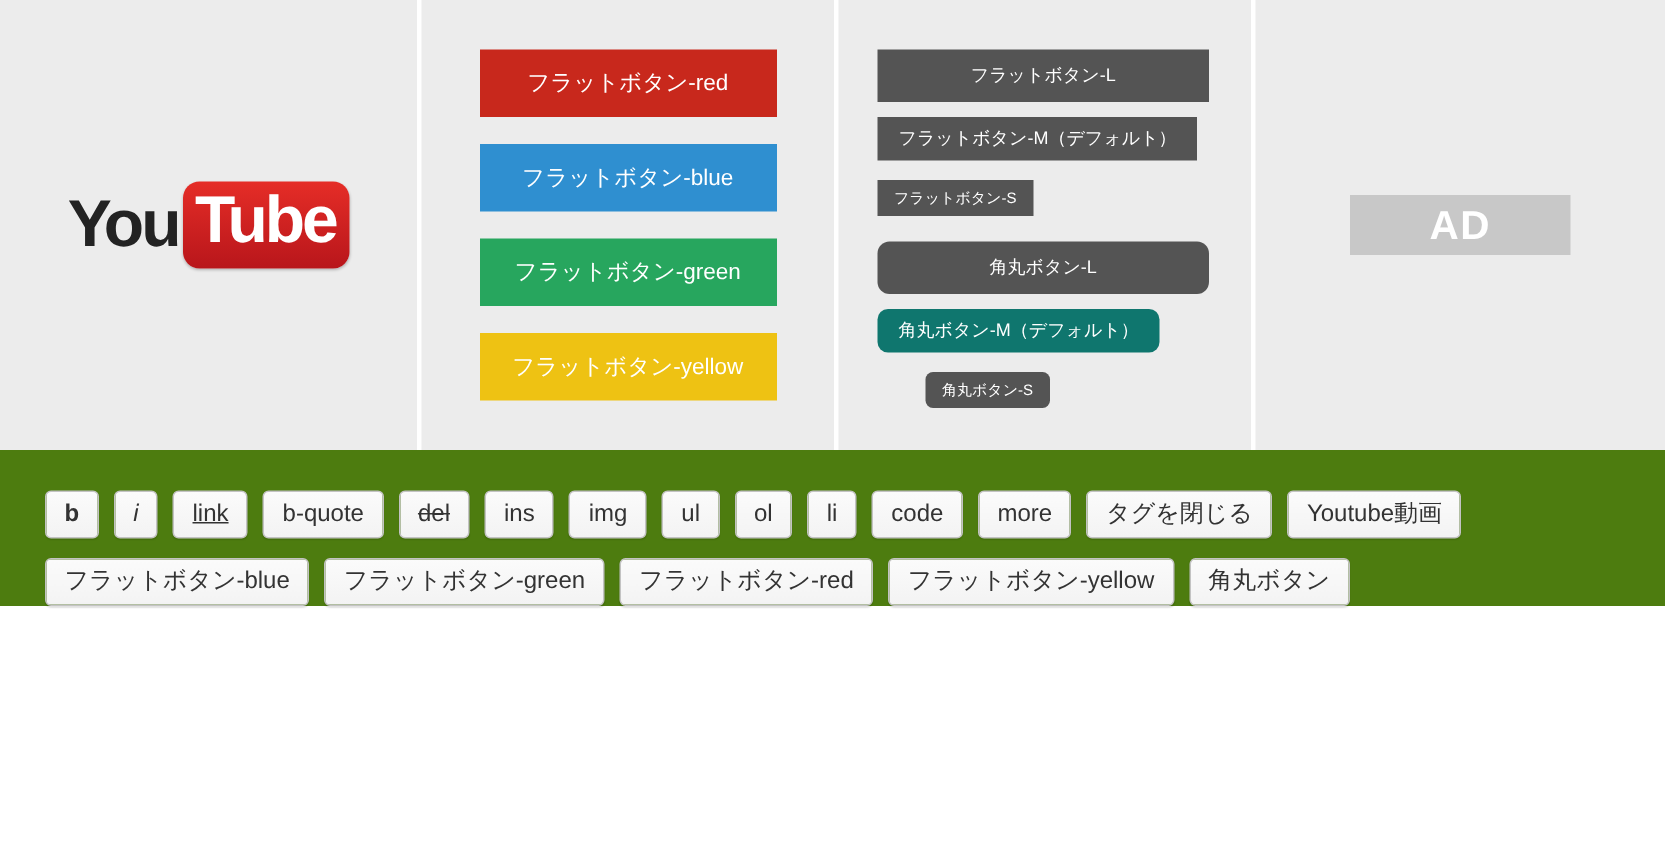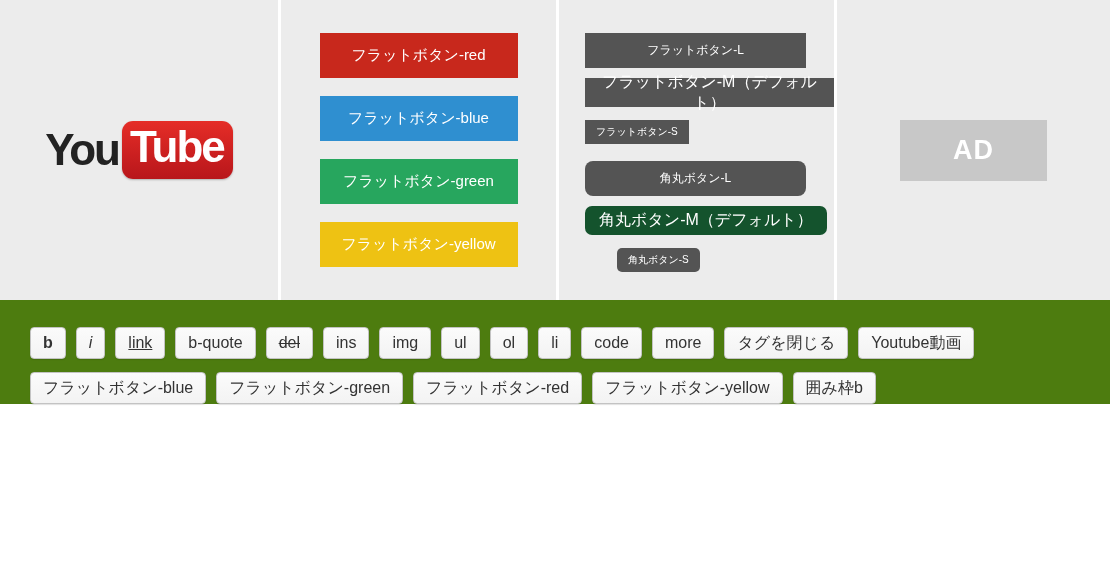--- a/index.html
+++ b/index.html
@@ -25,30 +25,30 @@
 
   
   .flat-color-btn { width:198px; height:45px; border:none; color:#fff; font-size:15px;
                     font-family:inherit; display:flex; align-items:center; justify-content:center;
                     cursor:pointer; }
 
   
   .size-btn { display:flex; align-items:center; justify-content:center; border:none;
               color:#fff; font-family:inherit; cursor:pointer; }
   .size-btn.size-L { width:221px; height:35px; font-size:12px; margin-bottom:10px; }
-  .size-btn.size-M { height:29px; font-size:16px; margin-bottom:13px; padding:0 14px; }
+  .size-btn.size-M { height:29px; font-size:12px; margin-bottom:13px; padding:0 14px; }
   .size-btn.size-S { height:24px; font-size:10px; margin-bottom:17px; padding:0 11px; }
   .size-btn.shape-flat { border-radius:0; }
   .size-btn.shape-rounded.size-L { border-radius:8px; }
   .size-btn.shape-rounded.size-M { border-radius:7px; }
   .size-btn.shape-rounded.size-S { border-radius:5px; }
   .size-btn:last-child { margin-bottom:0; }
 
   
-  .ad-box { width:147px; height:61px; background:#c8c8c8; color:#fff; font-weight:bold;
+  .ad-box { width:147px; height:40px; background:#c8c8c8; color:#fff; font-weight:bold;
             font-size:27px; letter-spacing:1px; display:flex; align-items:center; justify-content:center; }
 
   
   .quicktags { padding:27px 0 0 30px; background:#4d7c0f; }
   .qt-row { margin-bottom:13px; white-space:nowrap; }
   .qt-btn { display:inline-block; margin-right:10px; padding:3px 12px 4px;
             font-size:16px; line-height:23px; color:#333; font-family:inherit;
             background:linear-gradient(#fbfbfb,#f3f3f3); border:1px solid #c3c3c3;
             border-radius:4px; box-shadow:0 1px 1px rgba(0,0,0,.12); cursor:pointer; }
   .fmt-bold { font-weight:bold; }
@@ -75,30 +75,30 @@
         <button class="flat-color-btn" style="background: rgb(47, 143, 208);">フラットボタン-blue</button>
         <button class="flat-color-btn" style="background: rgb(39, 166, 94);">フラットボタン-green</button>
         <button class="flat-color-btn" style="background: rgb(238, 194, 19);">フラットボタン-yellow</button>
       </div>
 
     <div class="panel panel-sizes">
         <button class="size-btn size-L shape-flat" style="background: rgb(84, 84, 84);">フラットボタン-L</button>
         <button class="size-btn size-M shape-flat" style="background: rgb(84, 84, 84);">フラットボタン-M（デフォルト）</button>
         <button class="size-btn size-S shape-flat" style="background: rgb(84, 84, 84);">フラットボタン-S</button>
         <button class="size-btn size-L shape-rounded" style="background: rgb(84, 84, 84);">角丸ボタン-L</button>
-        <button class="size-btn size-M shape-rounded" style="background: #14532d;">角丸ボタン-M（デフォルト）</button>
+        <button class="size-btn size-M shape-rounded" style="background: #0f766e;">角丸ボタン-M（デフォルト）</button>
         <button class="size-btn size-S shape-rounded" style="background: rgb(84, 84, 84); margin-left: 32px;">角丸ボタン-S</button>
       </div>
 
     <div class="panel panel-ad">
       <div class="ad-box">
         <span>AD</span>
       </div>
     </div>
 
   </div>
 
   <div class="quicktags">
       <div class="qt-row"><button class="qt-btn fmt-bold">b</button><button class="qt-btn fmt-italic">i</button><button class="qt-btn fmt-underline">link</button><button class="qt-btn">b-quote</button><button class="qt-btn fmt-strikethrough">del</button><button class="qt-btn">ins</button><button class="qt-btn">img</button><button class="qt-btn">ul</button><button class="qt-btn">ol</button><button class="qt-btn">li</button><button class="qt-btn">code</button><button class="qt-btn">more</button><button class="qt-btn">タグを閉じる</button><button class="qt-btn">Youtube動画</button></div>
-      <div class="qt-row"><button class="qt-btn">フラットボタン-blue</button><button class="qt-btn">フラットボタン-green</button><button class="qt-btn">フラットボタン-red</button><button class="qt-btn">フラットボタン-yellow</button><button class="qt-btn">囲み枠b</button></div>
+      <div class="qt-row"><button class="qt-btn">フラットボタン-blue</button><button class="qt-btn">フラットボタン-green</button><button class="qt-btn">フラットボタン-red</button><button class="qt-btn">フラットボタン-yellow</button><button class="qt-btn">角丸ボタン</button></div>
     </div>
 
 </div>
 
 </body></html>

